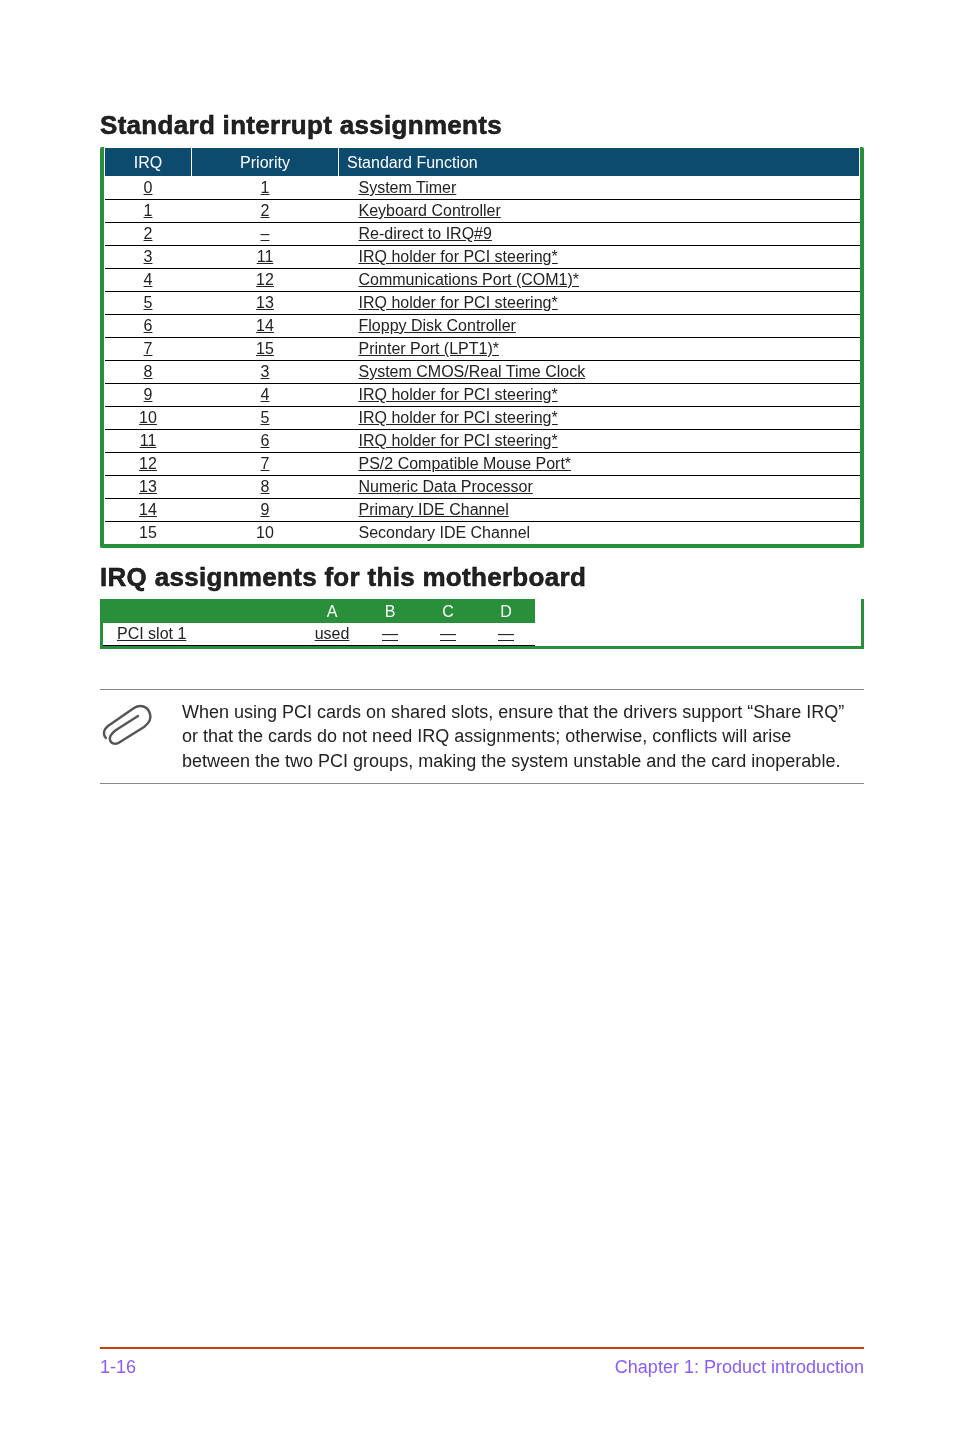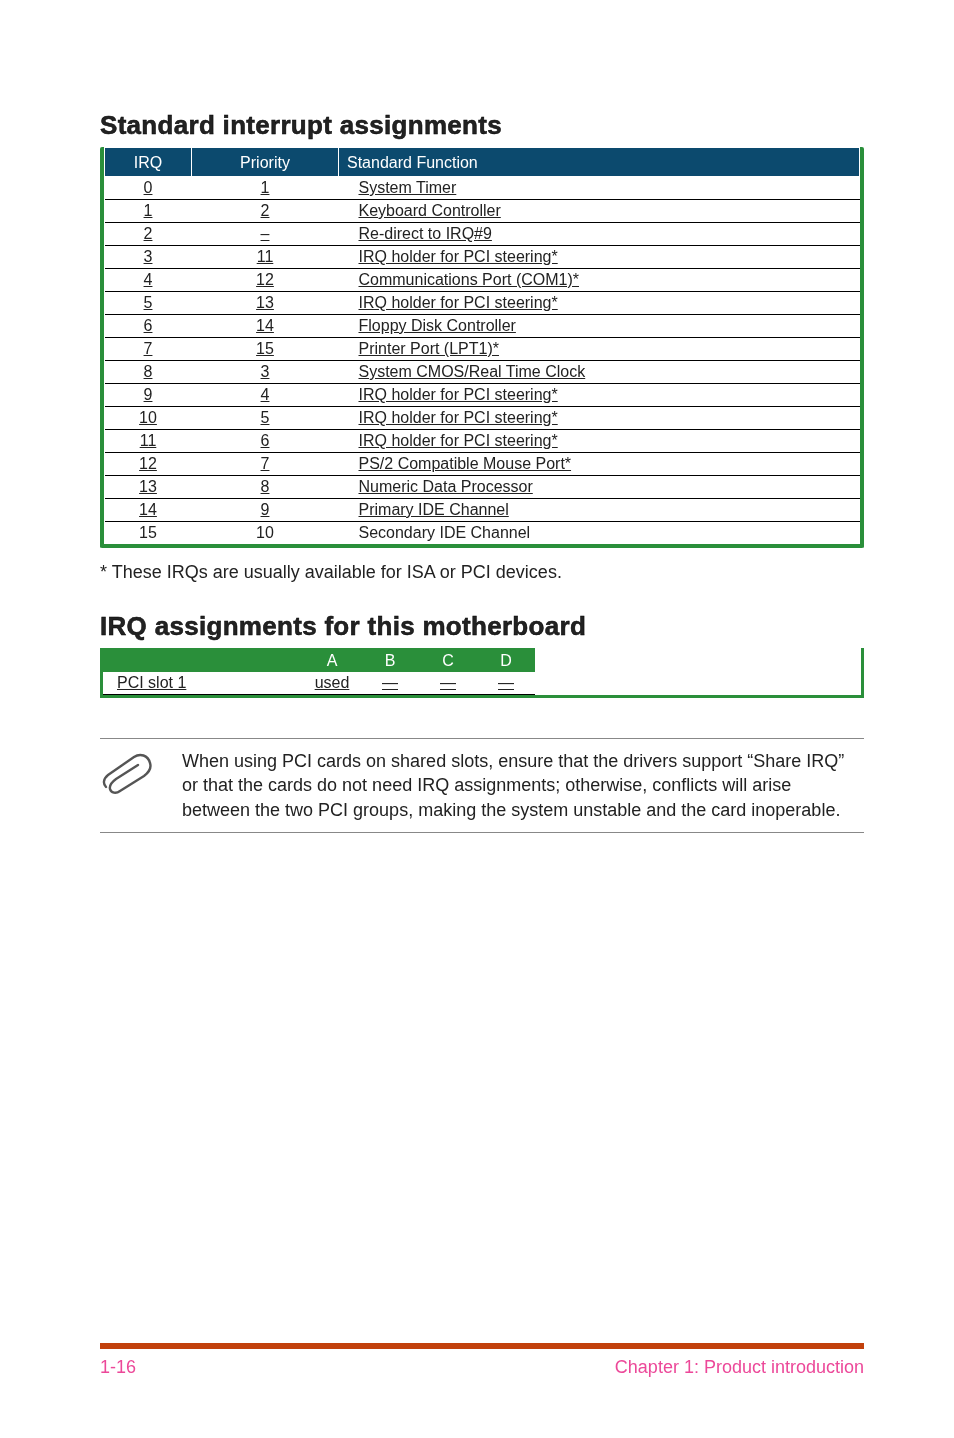--- a/index.html
+++ b/index.html
@@ -105,26 +105,26 @@
     align-items: flex-start;
     gap: 26px;
     margin-bottom: 30px;
   }
   .callout svg { flex: 0 0 56px; margin-top: 2px; }
   .callout-text { font-size: 18px; line-height: 1.35; }
 
   .spacer { flex: 1 1 auto; }
 
   .footer {
-    border-top: 6px solid #c2410c;
+    border-top: 2px solid #c2410c;
     padding-top: 8px;
     display: flex;
     justify-content: space-between;
     font-size: 18px;
-    color: #ec4899;
+    color: #8b5cf6;
   }
 </style>
 </head>
 <body>
 
 <div class="page">
 
   <h2>Standard interrupt assignments</h2>
 
   <div class="tbl-outer-irq">
@@ -214,21 +214,20 @@
           </tr>
           <tr class="lastrow">
             <td class="num">15</td>
             <td class="num">10</td>
             <td class="func">Secondary IDE Channel</td>
           </tr>
         </tbody>
     </table>
   </div>
 
-  <p class="note">* These IRQs are usually available for ISA or PCI devices.</p>
 
   <h2>IRQ assignments for this motherboard</h2>
 
   <div class="tbl-outer-mb">
     <table class="mb">
       <thead>
         <tr id="mb-head-row">
           <th class="blankhead"></th>
         <th>A</th>
             <th>B</th>

